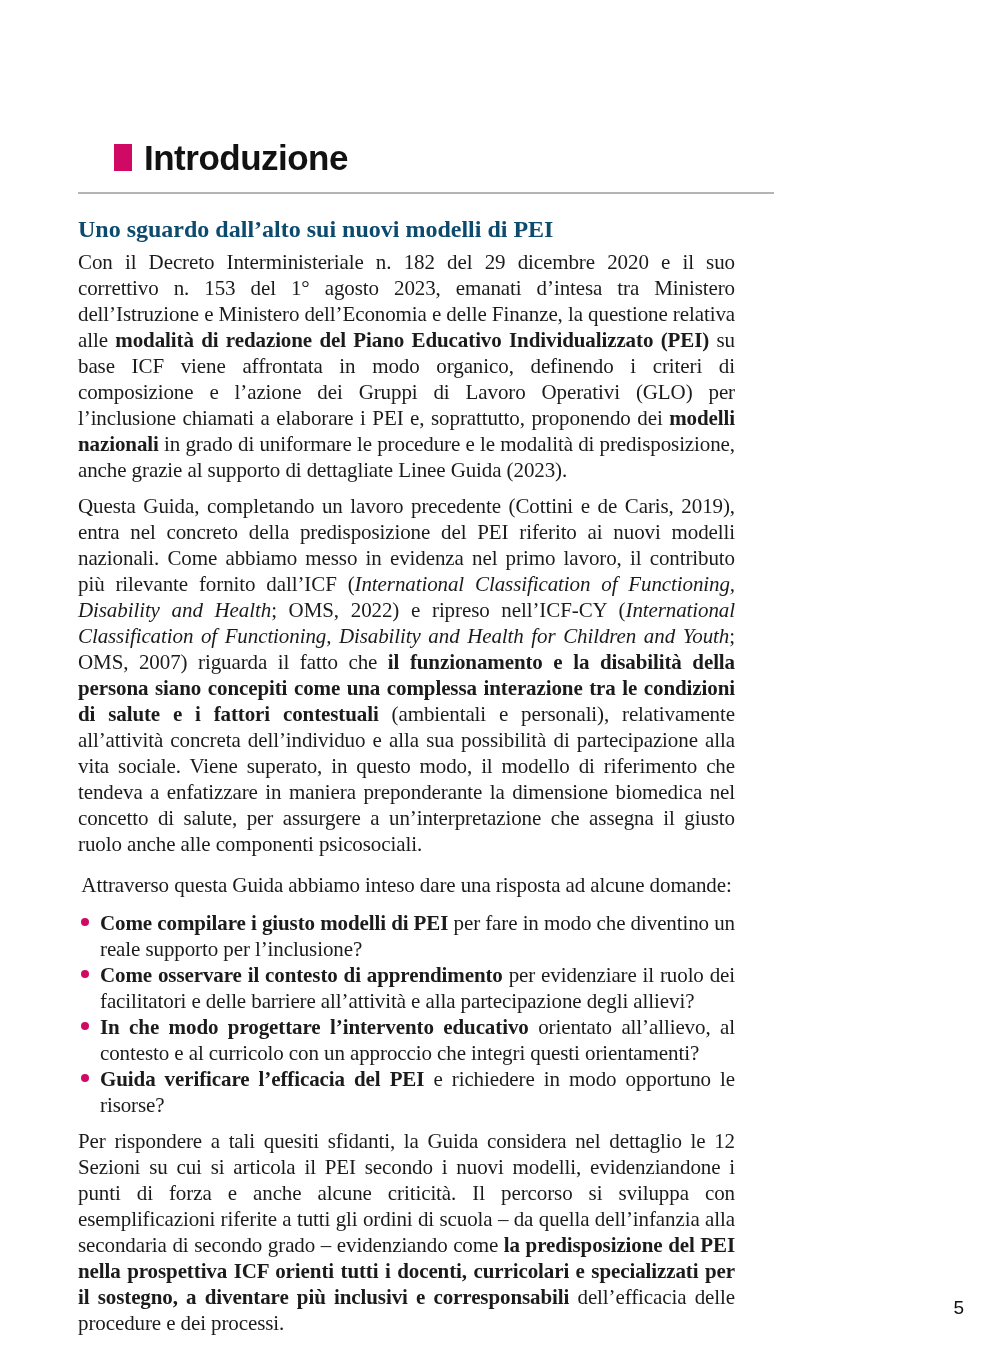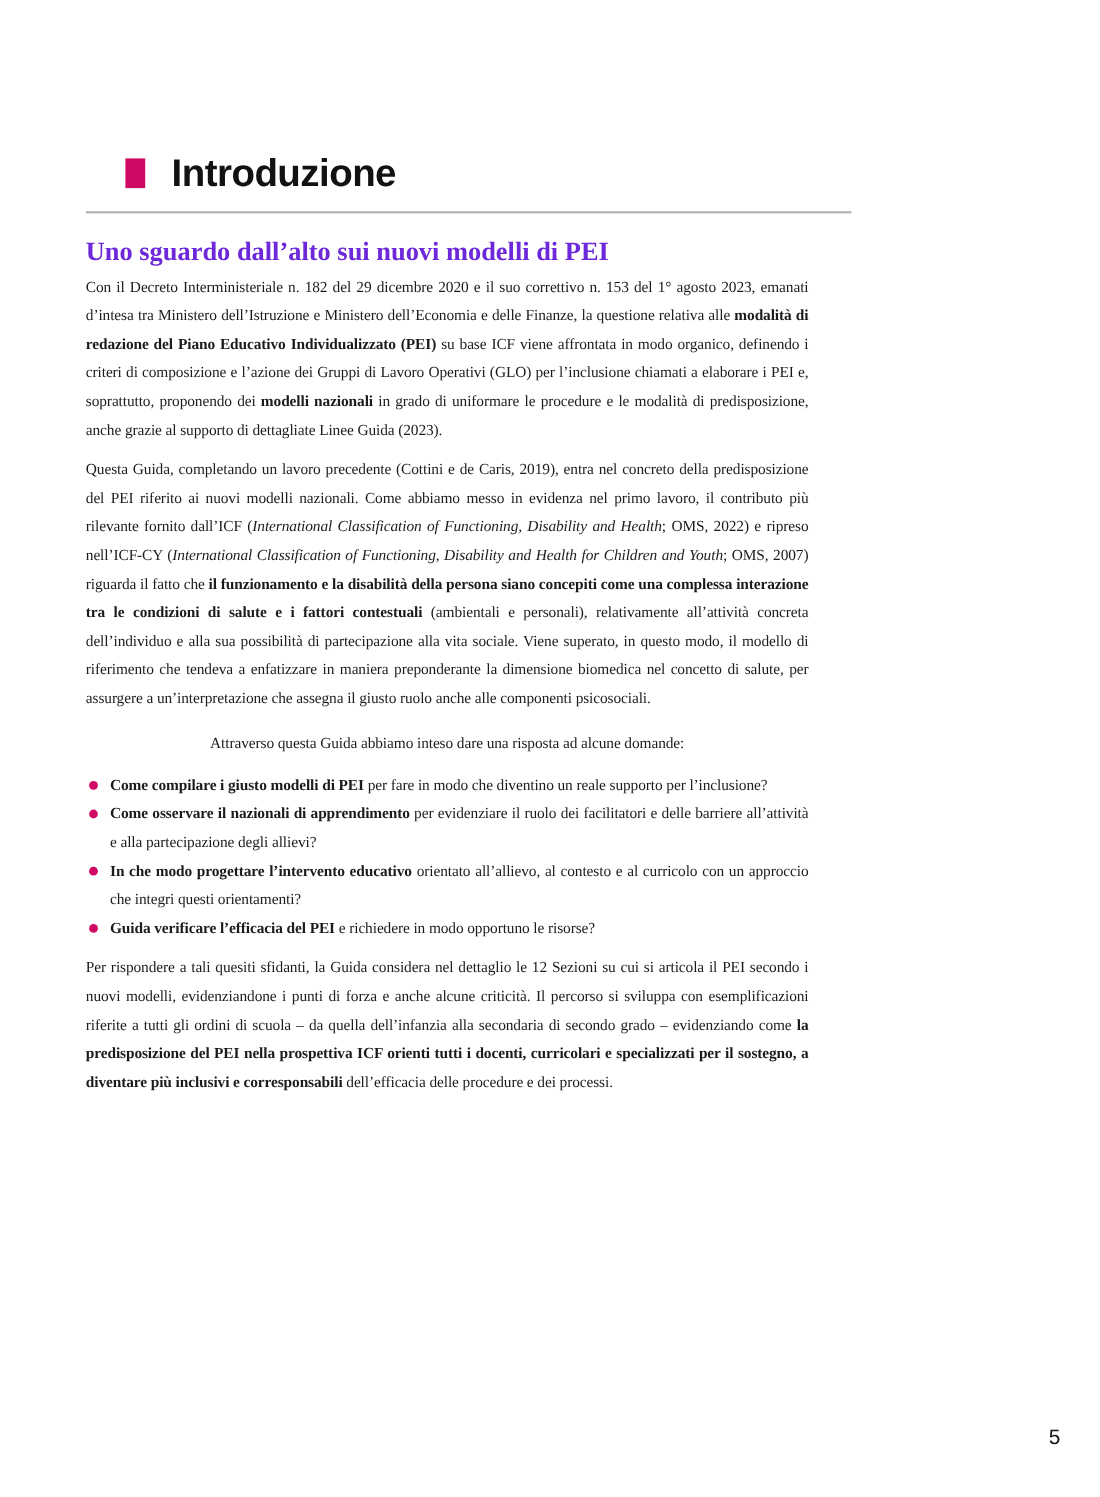--- a/index.html
+++ b/index.html
@@ -14,21 +14,21 @@
   }
   .content {
     position: absolute;
     left: 78px;
     top: 140px;
     width: 657px;
   }
   .chapter-header {
     display: flex;
     align-items: center;
-    gap: 24px;
+    gap: 12px;
     padding-left: 36px;
   }
   .accent-square {
     width: 18px;
     height: 27px;
     background: #d00a64;
     flex: 0 0 auto;
   }
   h1.chapter-title {
     margin: 0;
@@ -43,25 +43,25 @@
     border: none;
     border-top: 2px solid #b4b4b4;
     width: 696px;
     margin: 17px 0 0 0;
   }
   h2.section-heading {
     margin: 22px 0 7px 0;
     font-family: "Liberation Serif", serif;
     font-weight: bold;
     font-size: 24px;
-    color: #6d28d9;
+    color: #0c4a6e;
     line-height: 1.1;
   }
   p.body-par, li.q-item, p.lead-line {
-    font-size: 14px;
+    font-size: 21px;
     line-height: 26px;
     text-align: justify;
     margin: 0 0 10px 0;
     letter-spacing: -0.1px;
   }
   p.par-loose { margin-bottom: 15px; }
   p.lead-line { margin: 0 0 12px 0; text-align: center; }
   ul.q-list {
     list-style: none;
     margin: 0 0 10px 0;
@@ -108,21 +108,21 @@
   <h2 class="section-heading">Uno sguardo dall’alto sui nuovi modelli di PEI</h2>
 
   <p class="body-par"><span>Con il Decreto Interministeriale n. 182 del 29 dicembre 2020 e il suo correttivo n. 153 del 1° agosto 2023, emanati d’intesa tra Ministero dell’Istruzione e Ministero dell’Economia e delle Finanze, la questione relativa alle </span><span class="b">modalità di redazione del Piano Educativo Individualizzato (PEI)</span><span> su base ICF viene affrontata in modo organico, definendo i criteri di composizione e l’azione dei Gruppi di Lavoro Operativi (GLO) per l’inclusione chiamati a elaborare i PEI e, soprattutto, proponendo dei </span><span class="b">modelli nazionali</span><span> in grado di uniformare le procedure e le modalità di predisposizione, anche grazie al supporto di dettagliate Linee Guida (2023).</span></p>
 
   <p class="body-par par-loose"><span>Questa Guida, completando un lavoro precedente (Cottini e de Caris, 2019), entra nel concreto della predisposizione del PEI riferito ai nuovi modelli nazionali. Come abbiamo messo in evidenza nel primo lavoro, il contributo più rilevante fornito dall’ICF (</span><span class="i">International Classification of Functioning, Disability and Health</span><span>; OMS, 2022) e ripreso nell’ICF-CY (</span><span class="i">International Classification of Functioning, Disability and Health for Children and Youth</span><span>; OMS, 2007) riguarda il fatto che </span><span class="b">il funzionamento e la disabilità della persona siano concepiti come una complessa interazione tra le condizioni di salute e i fattori contestuali</span><span> (ambientali e personali), relativamente all’attività concreta dell’individuo e alla sua possibilità di partecipazione alla vita sociale. Viene superato, in questo modo, il modello di riferimento che tendeva a enfatizzare in maniera preponderante la dimensione biomedica nel concetto di salute, per assurgere a un’interpretazione che assegna il giusto ruolo anche alle componenti psicosociali.</span></p>
 
   <p class="lead-line">Attraverso questa Guida abbiamo inteso dare una risposta ad alcune domande:</p>
 
   <ul class="q-list">
     <li class="q-item"><span class="b">Come compilare i giusto modelli di PEI</span><span> per fare in modo che diventino un reale supporto per l’inclusione?</span></li>
-    <li class="q-item"><span class="b">Come osservare il nazionali di apprendimento</span><span> per evidenziare il ruolo dei facilitatori e delle barriere all’attività e alla partecipazione degli allievi?</span></li>
+    <li class="q-item"><span class="b">Come osservare il contesto di apprendimento</span><span> per evidenziare il ruolo dei facilitatori e delle barriere all’attività e alla partecipazione degli allievi?</span></li>
     <li class="q-item"><span class="b">In che modo progettare l’intervento educativo</span><span> orientato all’allievo, al contesto e al curricolo con un approccio che integri questi orientamenti?</span></li>
     <li class="q-item"><span class="b">Guida verificare l’efficacia del PEI</span><span> e richiedere in modo opportuno le risorse?</span></li>
   </ul>
 
   <p class="body-par"><span>Per rispondere a tali quesiti sfidanti, la Guida considera nel dettaglio le 12 Sezioni su cui si articola il PEI secondo i nuovi modelli, evidenziandone i punti di forza e anche alcune criticità. Il percorso si sviluppa con esemplificazioni riferite a tutti gli ordini di scuola – da quella dell’infanzia alla secondaria di secondo grado – evidenziando come </span><span class="b">la predisposizione del PEI nella prospettiva ICF orienti tutti i docenti, curricolari e specializzati per il sostegno, a diventare più inclusivi e corresponsabili</span><span> dell’efficacia delle procedure e dei processi.</span></p>
 
 </div>
 
 <div class="page-number">5</div>
 

